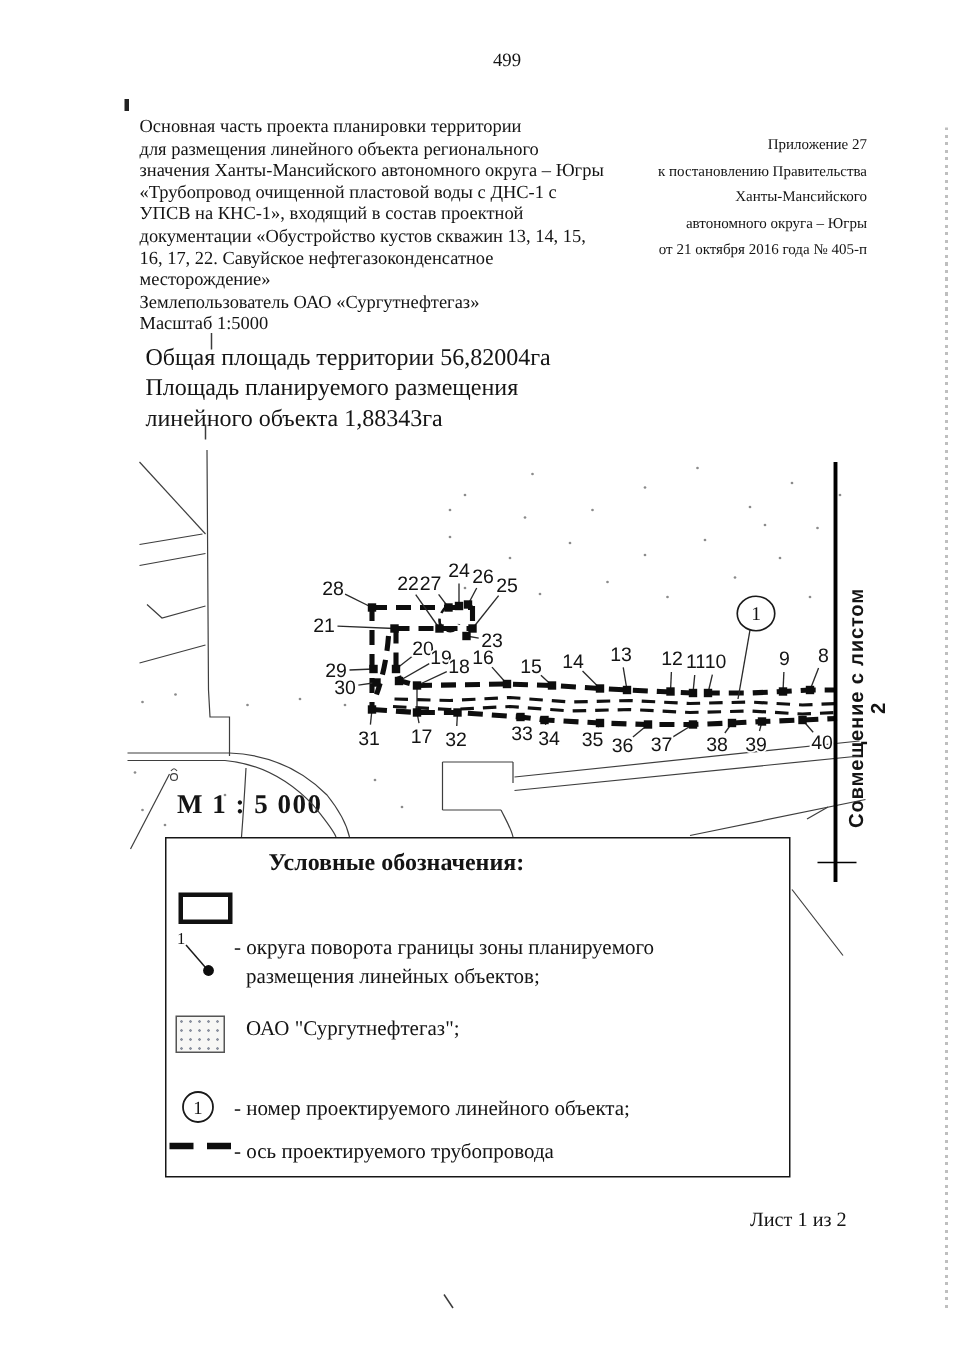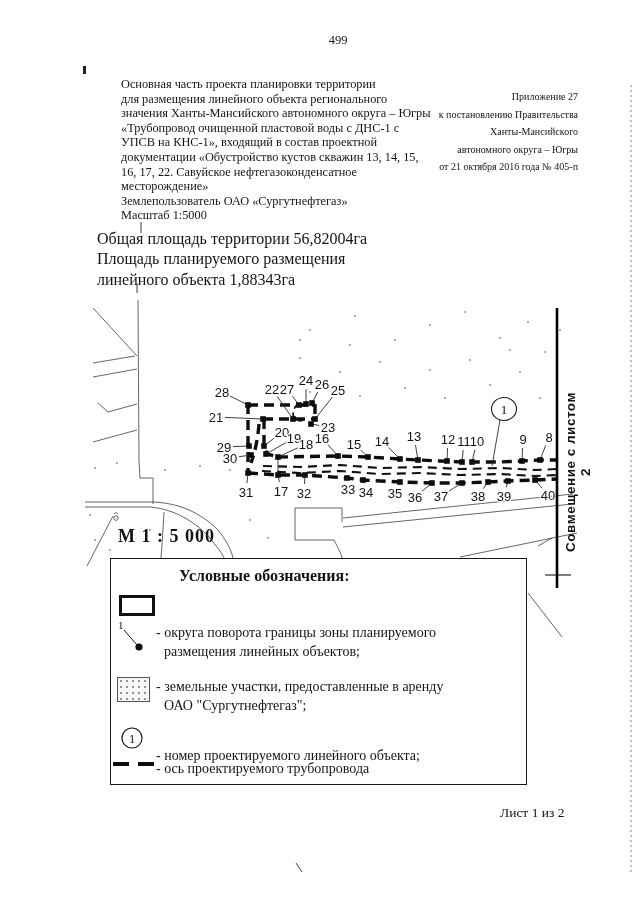--- a/index.html
+++ b/index.html
@@ -1,21 +1,21 @@
 <!DOCTYPE html>
 <html><head>
 <meta charset="utf-8">
 <style>
   html,body{margin:0;padding:0;}
   body{width:640px;height:905px;position:relative;background:#ffffff;overflow:hidden;
        font-family:"Liberation Serif", serif;color:#141414;}
   .abs{position:absolute;}
   .pre{white-space:pre-line;}
   #page-number{left:318px;top:33px;width:40px;text-align:center;font-size:12.5px;}
-  #project-block{left:93px;top:77px;width:340px;font-size:12.3px;line-height:14.6px;margin-left:28px;}
+  #project-block{left:93px;top:77px;width:340px;font-size:12.3px;line-height:14.6px;}
   #appendix-block{left:350px;top:88px;width:228px;font-size:10px;line-height:17.6px;text-align:right;}
   #area-block{left:97px;top:229px;width:360px;font-size:16px;line-height:20.4px;}
   #scale-label{left:118px;top:526px;font-size:18px;font-weight:bold;letter-spacing:1px;font-family:Liberation Serif, serif;}
   #sheet-label{left:500px;top:805px;font-size:13.5px;}
   #match-line-label{left:563px;top:552px;width:160px;height:16px;
       transform:rotate(-90deg);transform-origin:0 0;
       font-family:"Liberation Sans",sans-serif;font-weight:bold;font-size:13.5px;
       text-align:center;letter-spacing:0.5px;}
   #map-svg{left:0;top:0;}
   
@@ -28,21 +28,21 @@
   .leg-text{position:absolute;left:45px;font-size:14px;line-height:19px;width:365px;}
   .leg-text .cont{padding-left:8px;}
   .leg-sym{position:absolute;}
   #leg-sym-zone{left:8px;top:36px;width:30px;height:15px;border:3px solid #111;background:#fff;}
   #leg-sym-parcel{left:6px;top:118px;width:31px;height:23px;border:1px solid #555;
       background-color:#f7f7f5;
       background-image:radial-gradient(circle,#8d93a0 0.8px,transparent 1px);background-size:6px 6px;}
   #leg-text-1{top:37px;}
   #leg-text-2{top:64px;}
   #leg-text-3{top:118px;}
-  #leg-text-4{top:171px;margin-top:16px;}
+  #leg-text-4{top:171px;}
   #leg-text-5{top:200px;}
   svg text.ptlabel{font-family:"Liberation Sans",sans-serif;font-size:13px;fill:#141414;
       paint-order:stroke;stroke:#ffffff;stroke-width:2.5px;}
   svg text.objnum{font-family:"Liberation Serif",serif;font-size:13px;fill:#141414;}
   svg text.legnum{font-family:"Liberation Serif",serif;}
 </style>
 </head>
 <body>
 
 <div class="abs" id="page-number">499</div>
@@ -284,21 +284,20 @@
     <line x1="9" y1="13" x2="22" y2="28" stroke="#1a1a1a" stroke-width="1"></line>
     <circle cx="24" cy="30" r="3.6" fill="#0d0d0d"></circle>
   </svg>
   <div class="leg-text" id="leg-text-2">
     <div>- округа поворота границы зоны планируемого</div>
     <div class="cont">размещения линейных объектов;</div>
   </div>
 
   <div class="leg-sym" id="leg-sym-parcel"></div>
   <div class="leg-text" id="leg-text-3">
-    <div>- земельные участки, предоставленные в аренду</div>
     <div class="cont">ОАО "Сургутнефтегаз";</div>
   </div>
 
   <svg class="leg-sym" style="left:8px;top:166px;" width="28" height="28">
     <circle cx="13" cy="13" r="10" fill="#ffffff" stroke="#1a1a1a" stroke-width="1.2"></circle>
     <text class="legnum" x="13" y="17.5" font-size="12.5" text-anchor="middle" fill="#141414">1</text>
   </svg>
   <div class="leg-text" id="leg-text-4">
     <div>- номер проектируемого линейного объекта;</div>
   </div>

